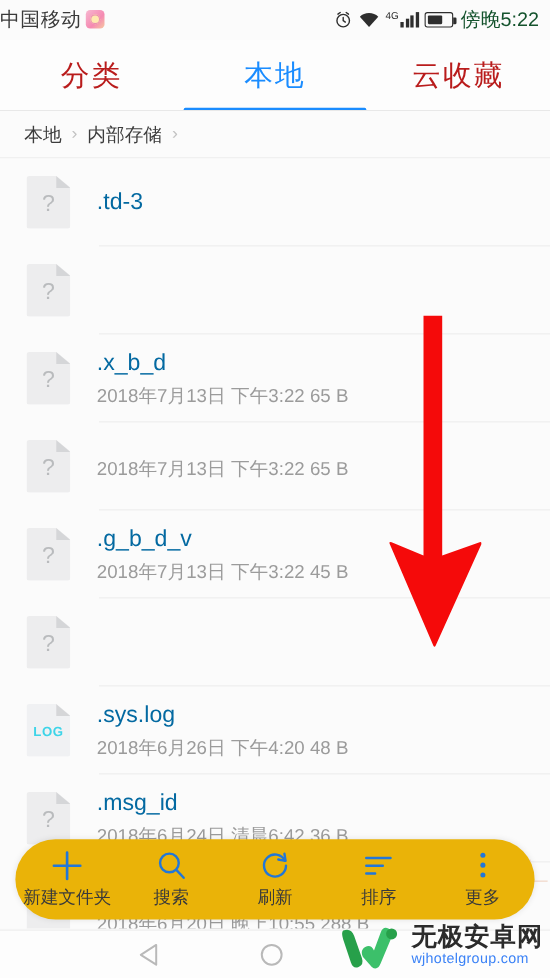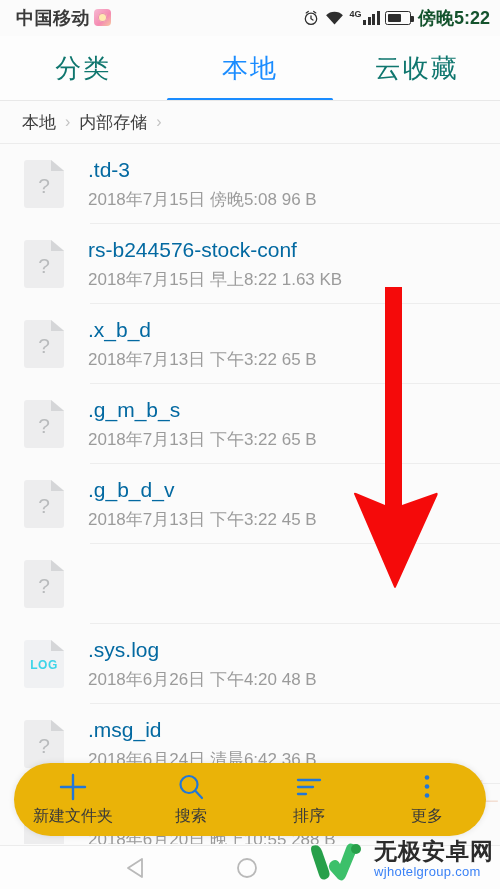--- a/index.html
+++ b/index.html
@@ -15,22 +15,21 @@
     background: #fbfbfb;
     overflow: hidden;
   }
 
   
   .statusbar {
     position: absolute; top: 0; left: 0;
     width: 500px; height: 36px;
     background: #fbfbfb;
     display: flex; align-items: center;
-    padding: 0 10px 0 16px;
-    font-weight: bold;
+    padding: 0 10px 0 0;
   }
   .carrier {
     font-size: 18px; color: #3a3a3a; letter-spacing: .5px;
     white-space: nowrap;
   }
   .carrier-badge {
     display: inline-block; width: 17px; height: 17px;
     margin-left: 4px; vertical-align: -2px;
     border-radius: 4px;
     background: linear-gradient(135deg,#f7b8d0,#f58ab2 60%,#f7c9a0);
@@ -63,21 +62,21 @@
 
   
   .tabbar {
     position: absolute; top: 36px; left: 0;
     width: 500px; height: 65px;
     background: #fdfdfd;
     display: flex; align-items: center;
   }
   .tab {
     flex: 1; text-align: center;
-    font-size: 26px; color: #0f766e;
+    font-size: 26px; color: #b91c1c;
     letter-spacing: 2px;
     height: 65px; line-height: 65px;
     position: relative;
   }
   .tab.active { color: #1a8cff; }
   .tab.active::after {
     content: ""; position: absolute;
     left: 50%; transform: translateX(-50%);
     bottom: 0; width: 166px; height: 3px;
     background: #1a8cff; border-radius: 2px;
@@ -265,33 +264,28 @@
   <div class="filelist">
 
     <div class="file-row">
       <div class="file-icon">
         <span class="page"></span>
           <span class="fold"></span>
         <span class="glyph">?</span>
       </div>
       <div class="file-meta">
         <div class="file-name">.td-3</div>
-        <div class="file-sub">2018年7月15日 傍晚5:08 96 B</div>
-      </div>
-    </div>
-
-    <div class="file-row">
-      <div class="file-icon">
-        <span class="page"></span>
-          <span class="fold"></span>
-        <span class="glyph">?</span>
-      </div>
-      <div class="file-meta">
-        <div class="file-name">rs-b244576-stock-conf</div>
-        <div class="file-sub">2018年7月15日 早上8:22 1.63 KB</div>
+      </div>
+    </div>
+
+    <div class="file-row">
+      <div class="file-icon">
+        <span class="page"></span>
+          <span class="fold"></span>
+        <span class="glyph">?</span>
       </div>
     </div>
 
     <div class="file-row">
       <div class="file-icon">
         <span class="page"></span>
           <span class="fold"></span>
         <span class="glyph">?</span>
       </div>
       <div class="file-meta">
@@ -300,21 +294,20 @@
       </div>
     </div>
 
     <div class="file-row">
       <div class="file-icon">
         <span class="page"></span>
           <span class="fold"></span>
         <span class="glyph">?</span>
       </div>
       <div class="file-meta">
-        <div class="file-name">.g_m_b_s</div>
         <div class="file-sub">2018年7月13日 下午3:22 65 B</div>
       </div>
     </div>
 
     <div class="file-row">
       <div class="file-icon">
         <span class="page"></span>
           <span class="fold"></span>
         <span class="glyph">?</span>
       </div>
@@ -392,20 +385,29 @@
     <div class="tool">
       <span class="tool-ico">
         <svg width="30" height="30" viewBox="0 0 30 30">
           <circle cx="13" cy="12.5" r="8.5" fill="none" stroke="#2277d8" stroke-width="2.2"></circle>
           <path d="M19.3 18.8 26 26" stroke="#2277d8" stroke-width="2.2" stroke-linecap="round"></path>
         </svg>
       </span>
       <span class="tool-label">搜索</span>
     </div>
 
+    <div class="tool">
+      <span class="tool-ico">
+        <svg width="30" height="30" viewBox="0 0 30 30">
+          <path d="M24 10.5 A10 10 0 1 0 25 15" fill="none" stroke="#2277d8" stroke-width="2.2" stroke-linecap="round"></path>
+          <path d="M18 9.4 L24.6 10.6 L23.6 4.2" fill="none" stroke="#2277d8" stroke-width="2.2" stroke-linecap="round" stroke-linejoin="round"></path>
+        </svg>
+      </span>
+      <span class="tool-label">刷新</span>
+    </div>
 
     <div class="tool">
       <span class="tool-ico">
         <svg width="30" height="30" viewBox="0 0 30 30">
           <path d="M4 8 h22 M4 15 h15 M4 22 h8" stroke="#2277d8" stroke-width="2.3" stroke-linecap="round"></path>
         </svg>
       </span>
       <span class="tool-label">排序</span>
     </div>
 

